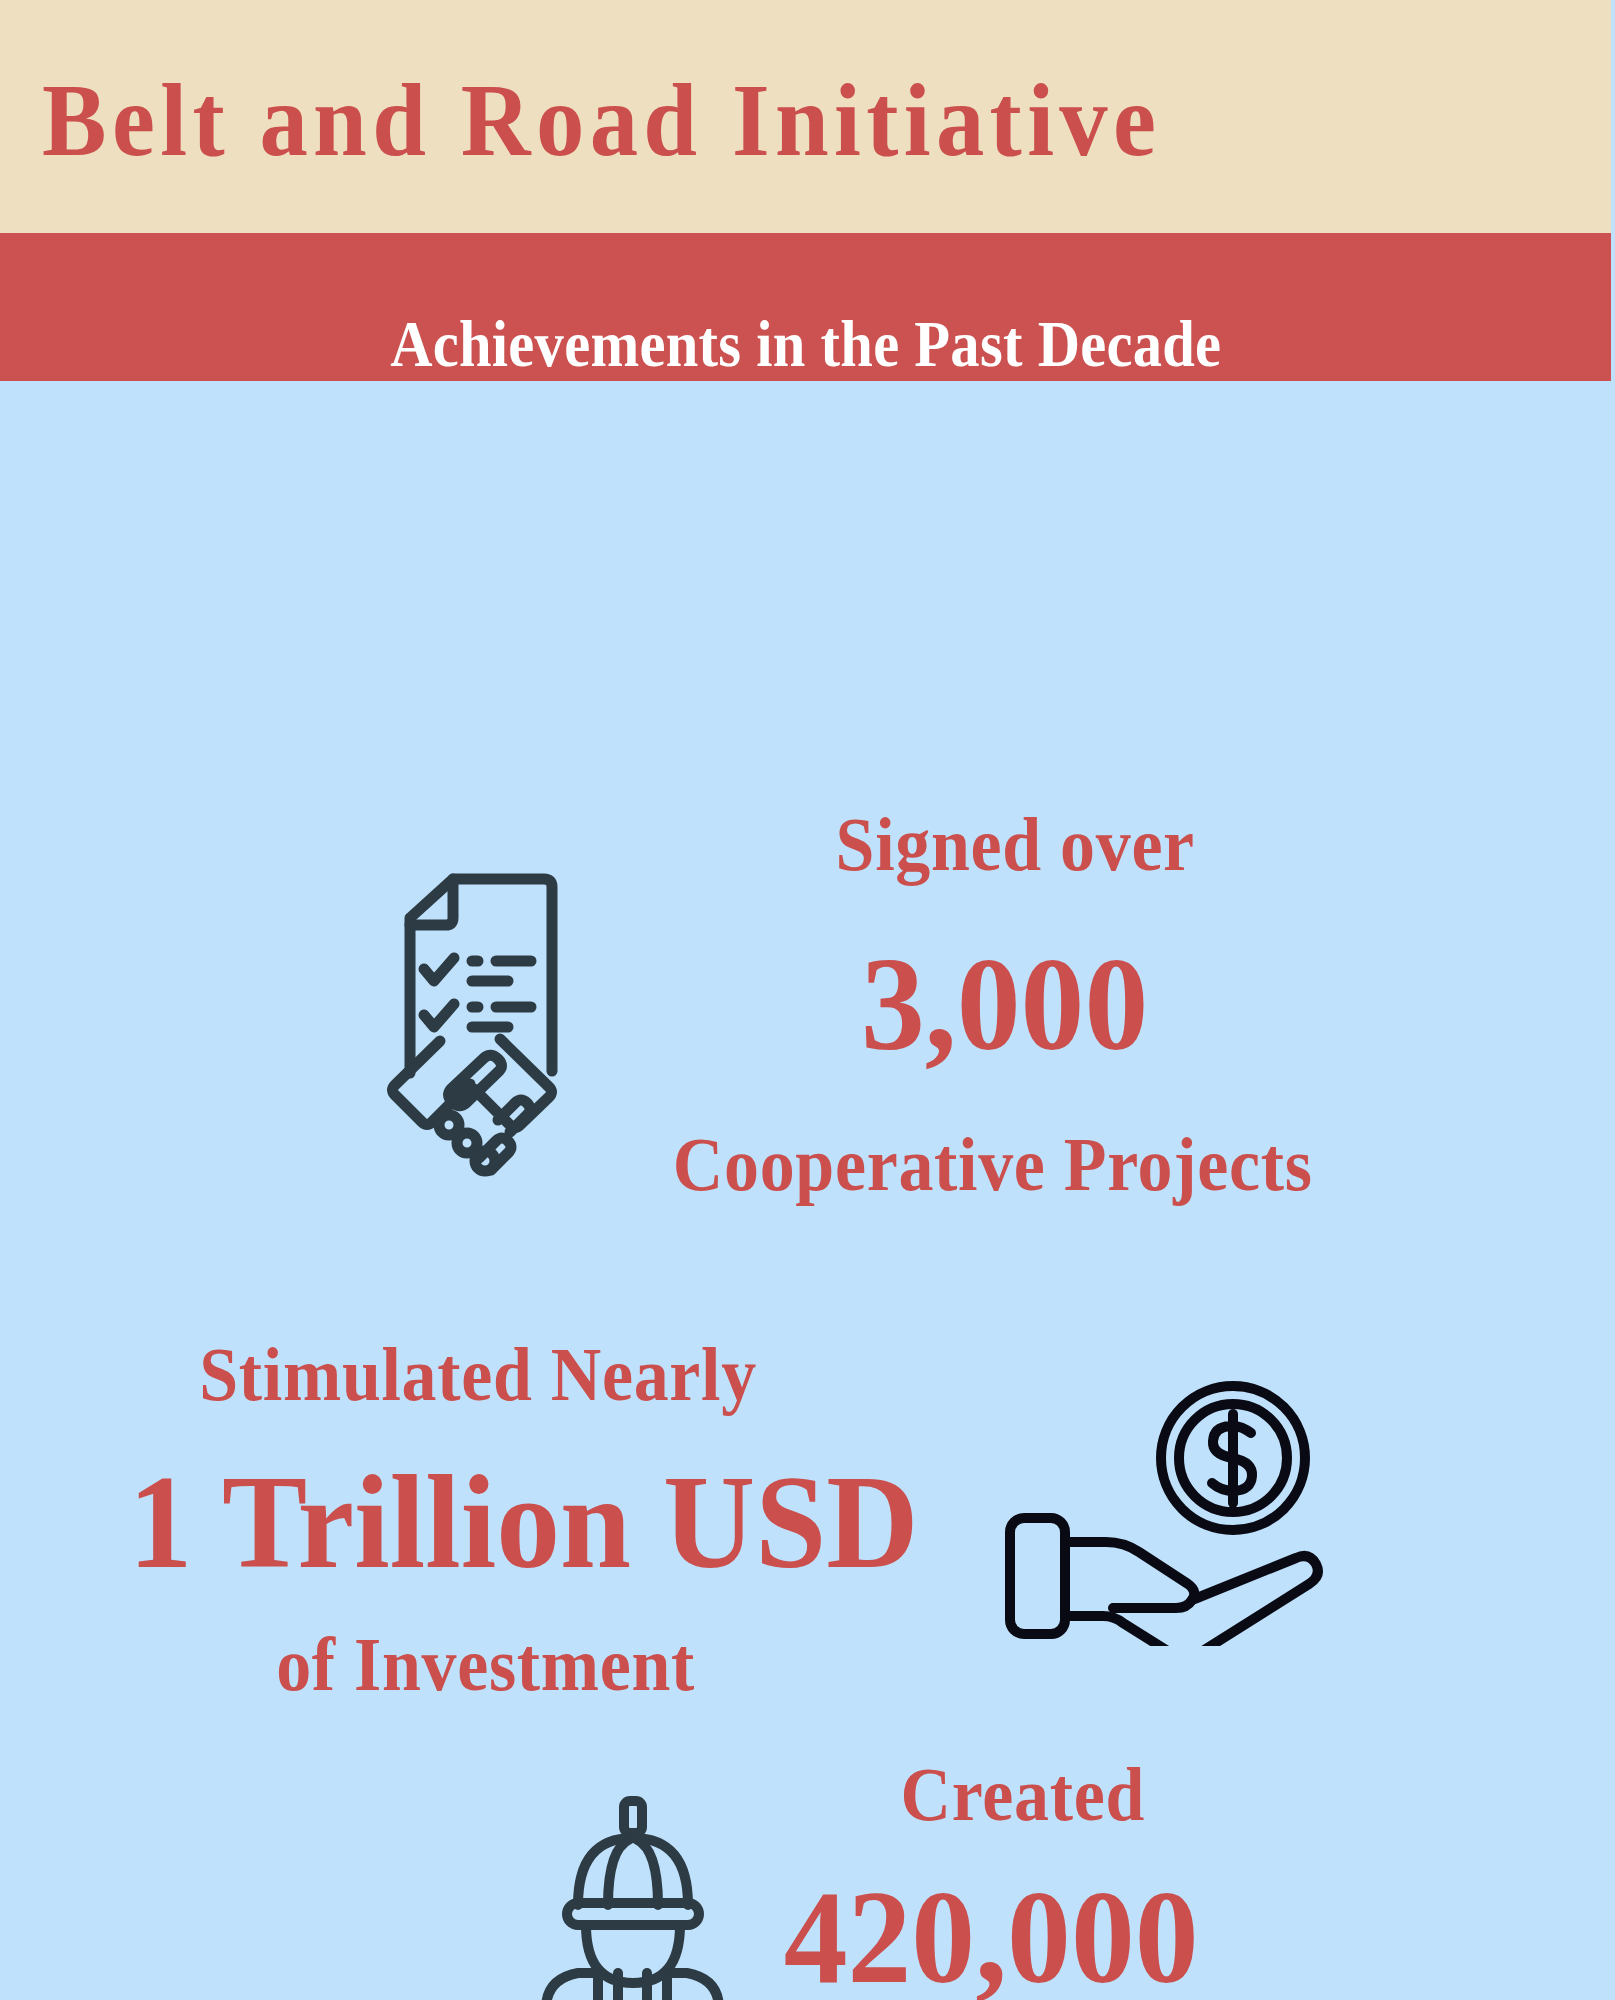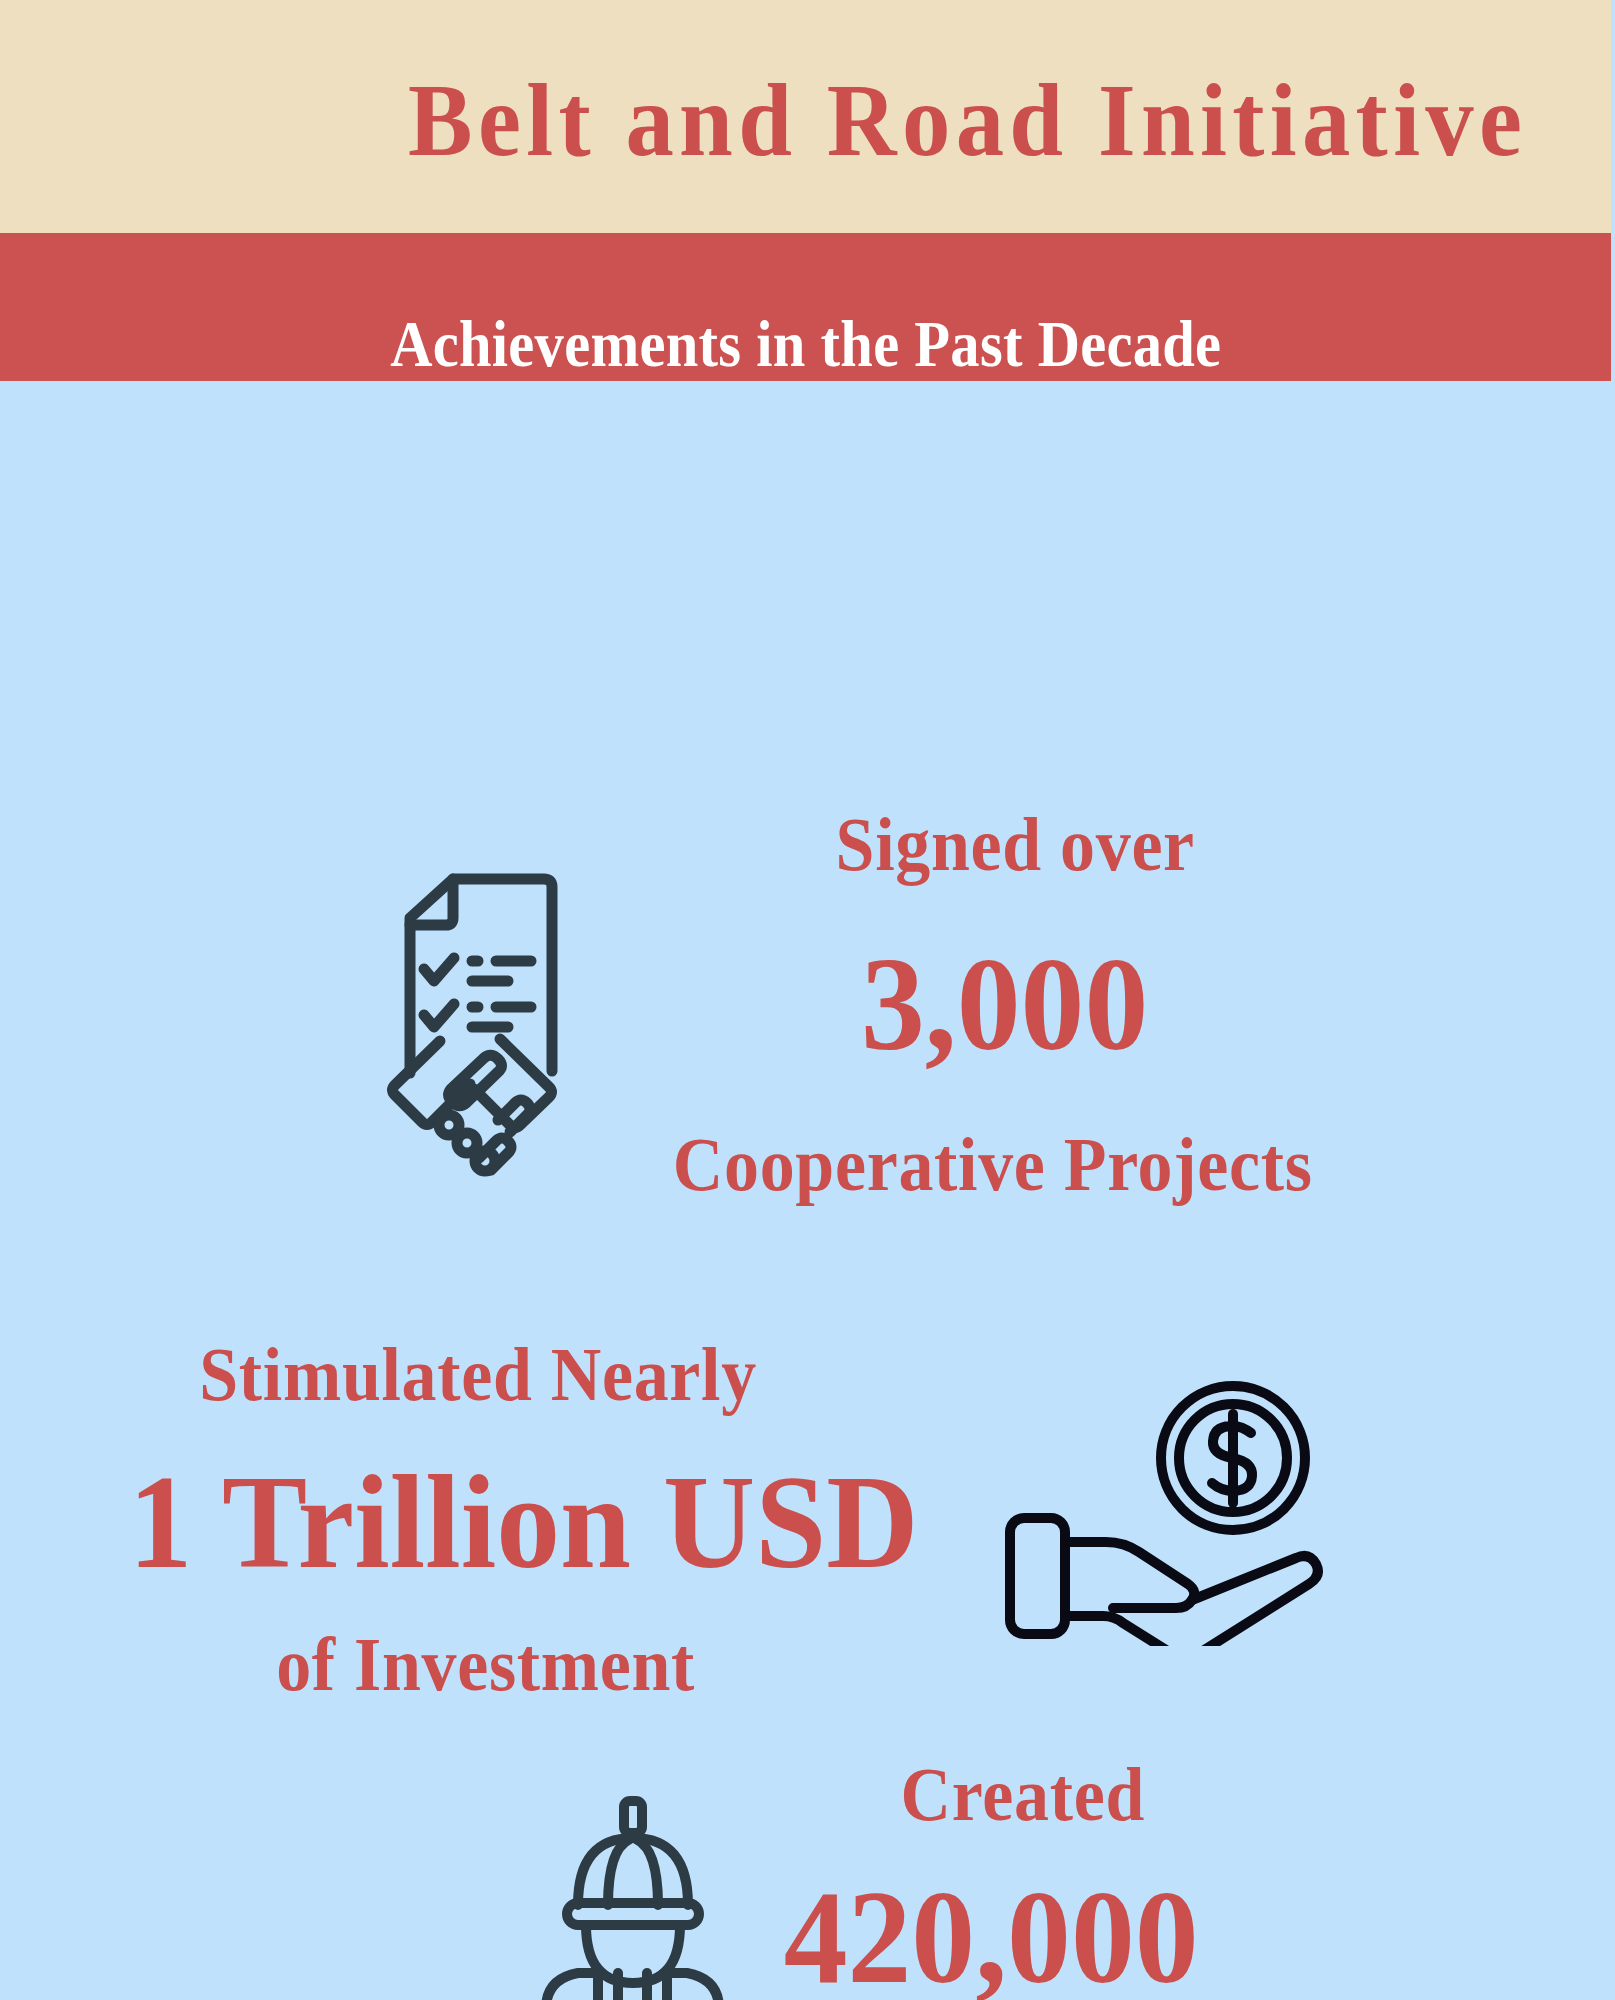--- a/index.html
+++ b/index.html
@@ -28,21 +28,21 @@
     background: #eedfc0;
   }
   .title-bar {
     position: absolute;
     left: 0;
     top: 0;
     width: 1569px;
     height: 233px;
     display: flex;
     align-items: center;
-    justify-content: flex-end;
+    justify-content: flex-start;
   }
   .poster-title {
     font-family: "Liberation Serif", "DejaVu Serif", serif;
     font-weight: bold;
     font-size: 104px;
     line-height: 1;
     color: #cb4f4c;
     letter-spacing: 0.055em;
     transform: scaleX(0.93);
     transform-origin: center center;

